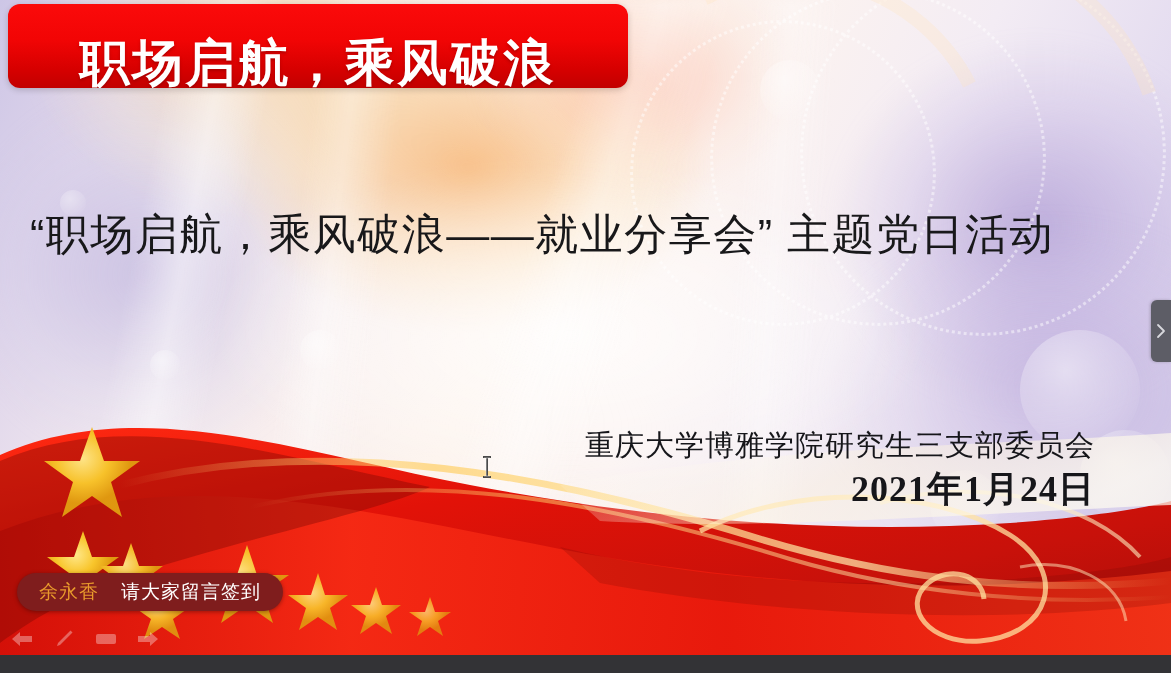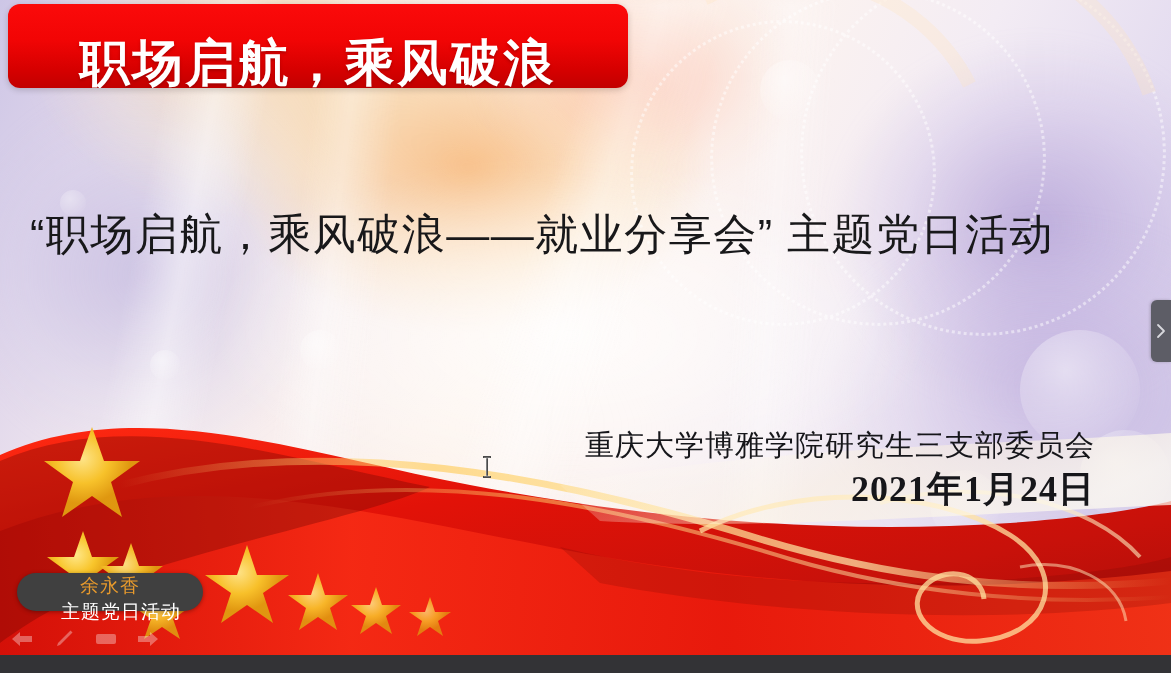--- a/index.html
+++ b/index.html
@@ -226,24 +226,23 @@
 
   
   .chat-bubble {
     position: absolute;
     left: 17px;
     top: 573px;
     height: 38px;
     padding: 0 22px;
     display: flex;
     align-items: center;
-    background: #404040;
+    background: #7f1d1d;
     border-radius: 19px;
     box-shadow: 0 1px 4px rgba(0,0,0,0.35);
-    flex-direction: column;
   }
   .chat-name {
     color: #e89a2c;
     font-size: 19px;
     letter-spacing: 1px;
     white-space: nowrap;
     font-family: "Liberation Sans", "DejaVu Sans", sans-serif;
   }
   .chat-msg {
     color: #ffffff;
@@ -410,21 +409,21 @@
 
     <div class="slide-title">“职场启航，乘风破浪——就业分享会” 主题党日活动</div>
 
     <div class="attrib">
       <div class="line">重庆大学博雅学院研究生三支部委员会</div>
       <div class="date">2021年1月24日</div>
     </div>
 
     <div class="chat-bubble">
       <span class="chat-name">余永香</span>
-      <span class="chat-msg">主题党日活动</span>
+      <span class="chat-msg">请大家留言签到</span>
     </div>
 
     <div class="annot-toolbar">
       <div class="tool">
         <svg width="22" height="18" viewBox="0 0 22 18">
           <path d="M9,2 L9,6 L21,6 L21,12 L9,12 L9,16 L1,9 Z" fill="#ffffff"></path>
         </svg>
       </div>
       <div class="tool">
         <svg width="20" height="20" viewBox="0 0 20 20">

